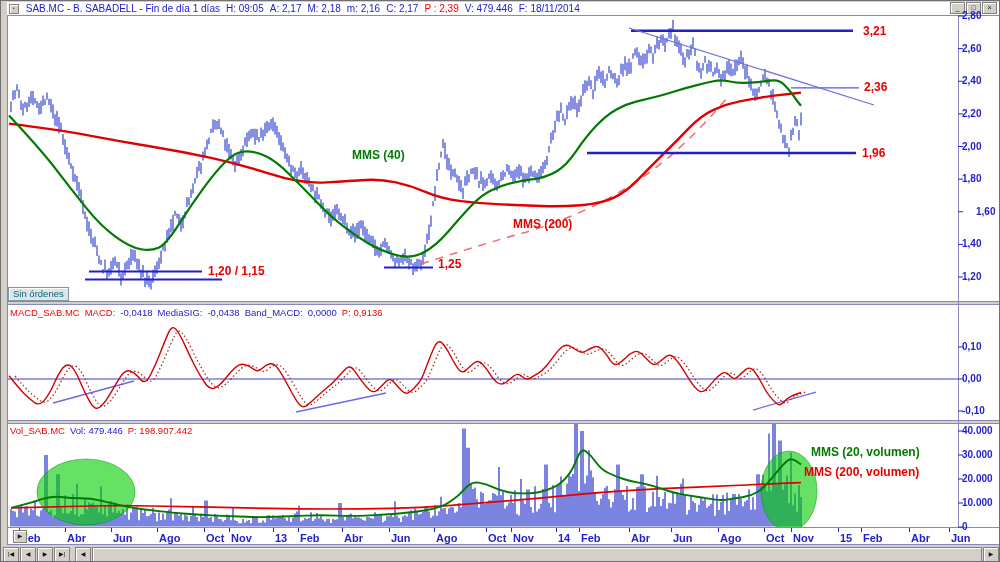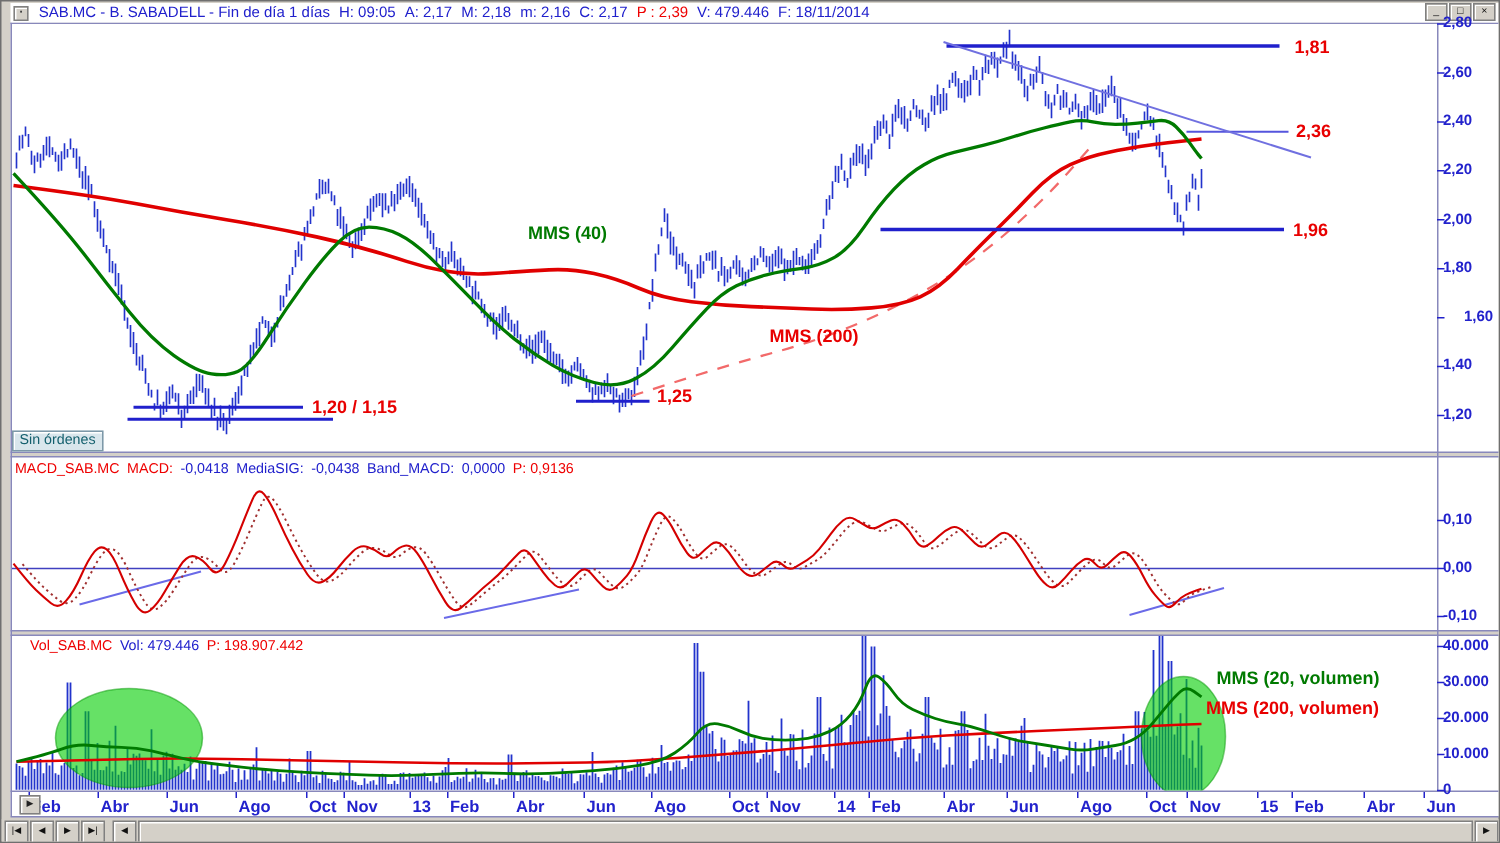--- a/index.html
+++ b/index.html
@@ -116,21 +116,21 @@
     <span class="sysbox">▪</span>
     <span id="header-segments"><span class="hseg" style="color: rgb(32, 32, 204);">SAB.MC - B. SABADELL - Fin de día 1 días</span><span class="hseg" style="color: rgb(32, 32, 204);">H: 09:05</span><span class="hseg" style="color: rgb(32, 32, 204);">A: 2,17</span><span class="hseg" style="color: rgb(32, 32, 204);">M: 2,18</span><span class="hseg" style="color: rgb(32, 32, 204);">m: 2,16</span><span class="hseg" style="color: rgb(32, 32, 204);">C: 2,17</span><span class="hseg" style="color: rgb(238, 0, 0);">P : 2,39</span><span class="hseg" style="color: rgb(32, 32, 204);">V: 479.446</span><span class="hseg" style="color: rgb(32, 32, 204);">F: 18/11/2014</span></span>
   </div>
   <div class="winctrls" id="win-controls">
       <div class="winbtn">_</div>
       <div class="winbtn">□</div>
       <div class="winbtn">×</div>
     </div>
 
   <div id="overlay">
-      <div class="lbl" style="left: 862px; top: 23px; color: rgb(232, 0, 0);">1,81</div>
+      <div class="lbl" style="left: 862px; top: 23px; color: rgb(232, 0, 0);">3,21</div>
       <div class="lbl" style="left: 863px; top: 79px; color: rgb(232, 0, 0);">2,36</div>
       <div class="lbl" style="left: 861px; top: 145px; color: rgb(232, 0, 0);">1,96</div>
       <div class="lbl" style="left: 207px; top: 263px; color: rgb(232, 0, 0);">1,20 / 1,15</div>
       <div class="lbl" style="left: 437px; top: 256px; color: rgb(232, 0, 0);">1,25</div>
       <div class="lbl" style="left: 327px; top: 147px; color: rgb(0, 122, 0); padding-left: 24px;">MMS (40)</div>
       <div class="lbl" style="left: 512px; top: 216px; color: rgb(232, 0, 0);">MMS (200)</div>
       <div class="ytick" style="top: 9px; color: rgb(34, 34, 204);">2,80</div>
       <div class="ytick" style="top: 41.625px; color: rgb(34, 34, 204);">2,60</div>
       <div class="ytick" style="top: 74.25px; color: rgb(34, 34, 204); text-align: center;">2,40</div>
       <div class="ytick" style="top: 106.875px; color: rgb(34, 34, 204);">2,20</div>
@@ -143,21 +143,21 @@
       <div class="ytick" style="top: 372px; color: rgb(34, 34, 204);">0,00</div>
       <div class="ytick" style="top: 404px; color: rgb(34, 34, 204);">-0,10</div>
       <div class="ytick" style="top: 424px; color: rgb(34, 34, 204);">40.000</div>
       <div class="ytick" style="top: 448px; color: rgb(34, 34, 204);">30.000</div>
       <div class="ytick" style="top: 472px; color: rgb(34, 34, 204);">20.000</div>
       <div class="ytick" style="top: 496px; color: rgb(34, 34, 204);">10.000</div>
       <div class="ytick" style="top: 520px; color: rgb(34, 34, 204);">0</div>
       <div class="lbl" style="left: 810px; top: 444px; color: rgb(0, 122, 0);">MMS (20, volumen)</div>
       <div class="lbl" style="left: 803px; top: 464px; color: rgb(232, 0, 0);">MMS (200, volumen)</div>
       <div class="ptitle" style="left: 9px; top: 306px;"><span style="color: rgb(238, 0, 0);">MACD_SAB.MC</span><span style="color: rgb(238, 0, 0);">MACD:</span><span style="color: rgb(32, 32, 204);">-0,0418</span><span style="color: rgb(32, 32, 204);">MediaSIG:</span><span style="color: rgb(32, 32, 204);">-0,0438</span><span style="color: rgb(32, 32, 204);">Band_MACD:</span><span style="color: rgb(32, 32, 204);">0,0000</span><span style="color: rgb(238, 0, 0);">P: 0,9136</span></div>
-      <div class="ptitle" style="left: 19px; top: 424px;"><span style="color: rgb(238, 0, 0);">Vol_SAB.MC</span><span style="color: rgb(32, 32, 204);">Vol: 479.446</span><span style="color: rgb(238, 0, 0);">P: 198.907.442</span></div>
+      <div class="ptitle" style="left: 9px; top: 424px;"><span style="color: rgb(238, 0, 0);">Vol_SAB.MC</span><span style="color: rgb(32, 32, 204);">Vol: 479.446</span><span style="color: rgb(238, 0, 0);">P: 198.907.442</span></div>
       <div class="tmark" style="left: 18px; background: rgb(34, 34, 204);"></div>
       <div class="ttick" style="left: 20px; color: rgb(34, 34, 204);">Feb</div>
       <div class="tmark" style="left: 64px; background: rgb(34, 34, 204);"></div>
       <div class="ttick" style="left: 66px; color: rgb(34, 34, 204);">Abr</div>
       <div class="tmark" style="left: 110px; background: rgb(34, 34, 204);"></div>
       <div class="ttick" style="left: 112px; color: rgb(34, 34, 204);">Jun</div>
       <div class="tmark" style="left: 156px; background: rgb(34, 34, 204);"></div>
       <div class="ttick" style="left: 158px; color: rgb(34, 34, 204);">Ago</div>
       <div class="tmark" style="left: 203px; background: rgb(34, 34, 204);"></div>
       <div class="ttick" style="left: 205px; color: rgb(34, 34, 204);">Oct</div>

